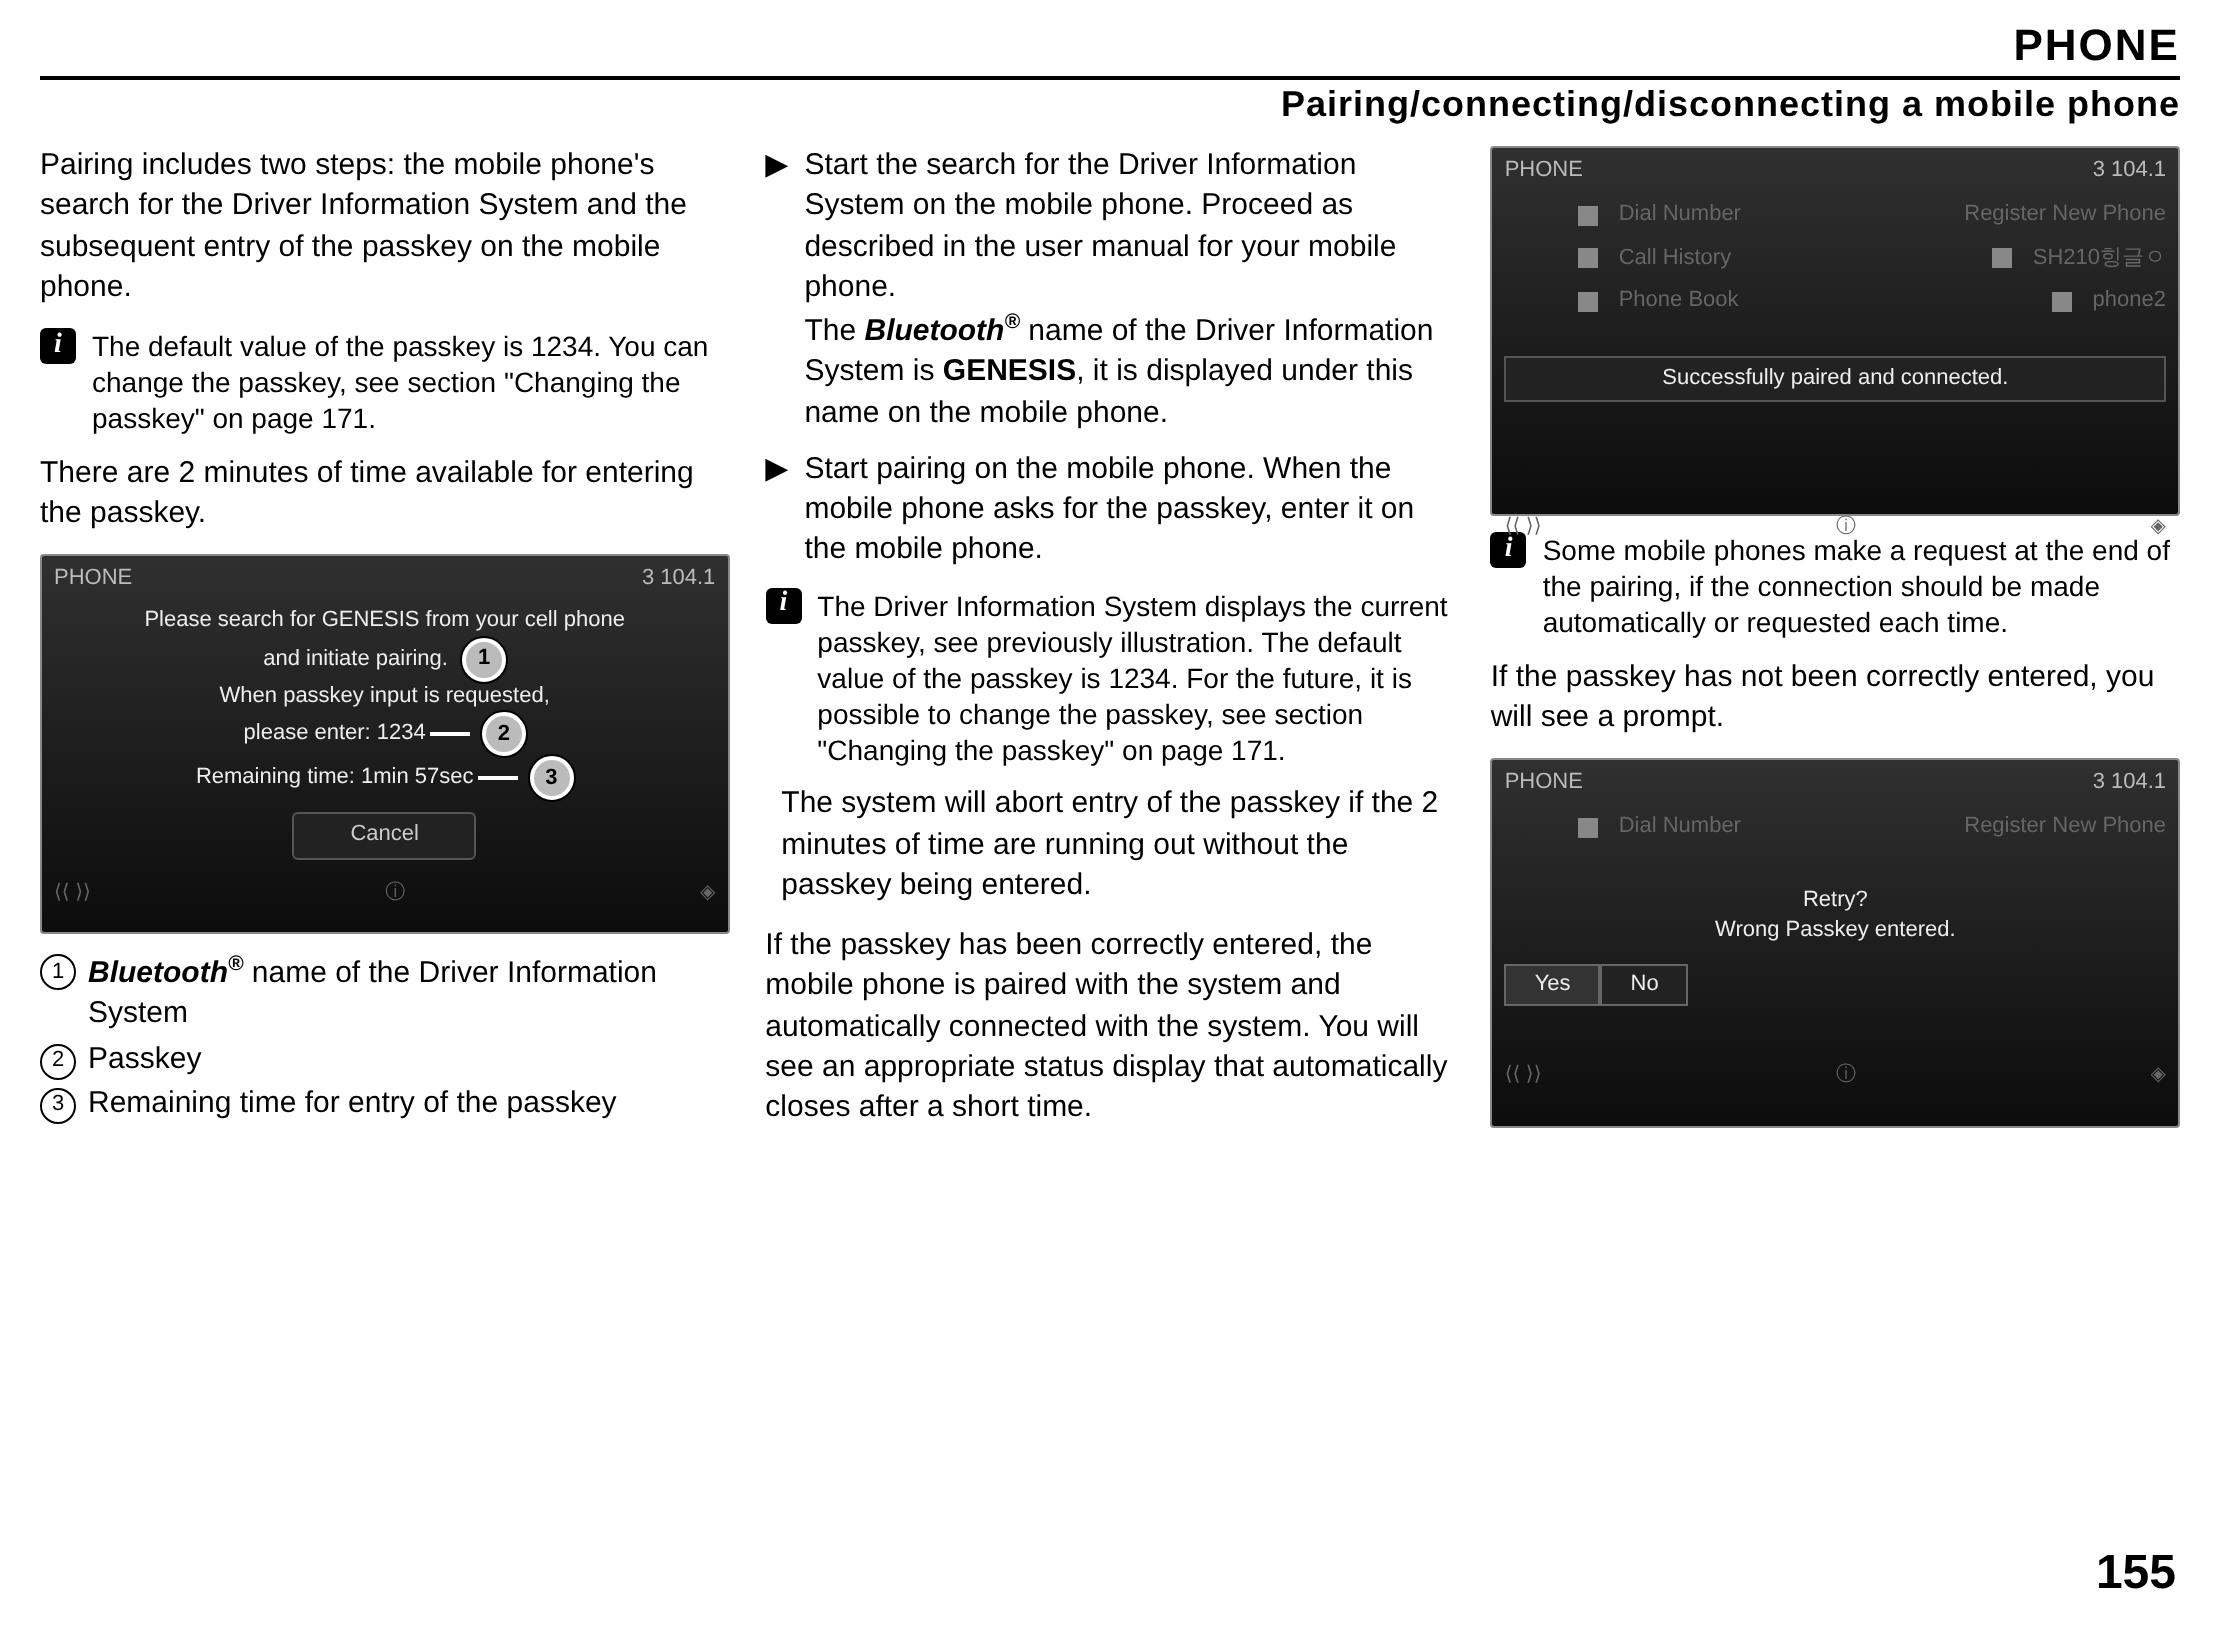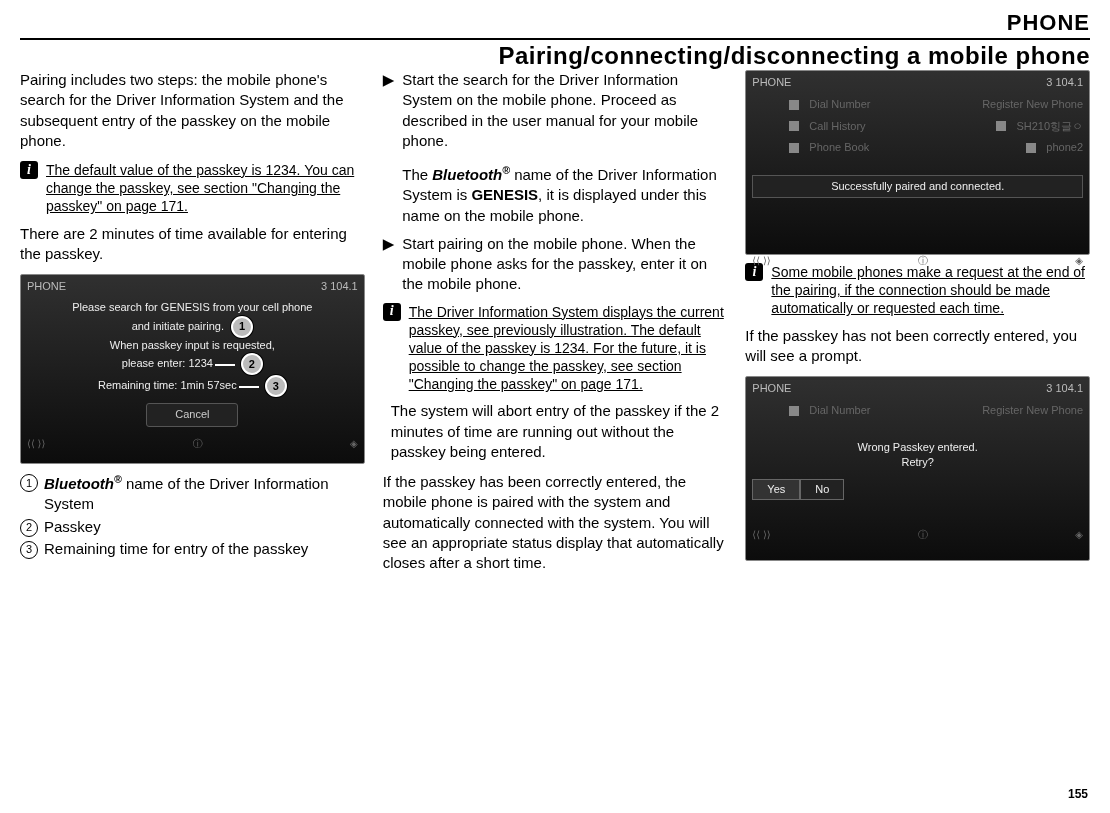--- a/index.html
+++ b/index.html
@@ -25,22 +25,23 @@
     font-weight: bold;
     font-size: 22px;
     letter-spacing: 1px;
     border-bottom: 2px solid #000;
     padding-bottom: 2px;
     margin-bottom: 2px;
   }
   .header-sub {
     text-align: right;
     font-weight: bold;
-    font-size: 24px;
+    font-size: 18px;
     letter-spacing: 0.5px;
+    margin-bottom: 10px;
   }
   .columns {
     display: flex;
     gap: 18px;
   }
   .col {
     flex: 1 1 0;
     display: flex;
     flex-direction: column;
     font-size: 15px;
@@ -65,21 +66,21 @@
     border-radius: 3px;
     font-weight: bold;
     font-size: 14px;
     display: flex;
     align-items: center;
     justify-content: center;
     flex-shrink: 0;
     font-family: Georgia, serif;
     font-style: italic;
   }
-  .info-text { flex: 1; text-decoration: underline; }
+  .info-text { flex: 1; }
   .step-row {
     display: flex;
     align-items: flex-start;
     gap: 8px;
     margin-bottom: 8px;
   }
   .step-marker {
     font-size: 15px;
     flex-shrink: 0;
     line-height: 1.35;
@@ -206,21 +207,21 @@
   .ss-section {
     display:flex;
     justify-content:space-between;
     padding:1px 0;
   }
   .pagenum {
     position:absolute;
     right:22px;
     bottom:12px;
     font-weight:bold;
-    font-size:12px;
+    font-size:24px;
   }
 </style>
 </head>
 <body>
 
 <div class="page">
   <div class="header-title">PHONE</div>
   <div class="header-sub">Pairing/connecting/disconnecting a mobile phone</div>
 
   <div class="columns">
@@ -276,21 +277,21 @@
         <span class="circ-num">3</span>
         <span>Remaining time for entry of the passkey</span>
       </div>
     </div>
 
     <div class="col">
       <div class="step-row">
         <div class="step-marker">▶</div>
         <div class="step-t">
           <div>Start the search for the Driver Information System on the mobile phone. Proceed as described in the user manual for your mobile phone.</div>
-          <div style="margin-top:12px;">
+          <div style="margin-top:0;">
             <span>The </span><span class="bolditalic">Bluetooth</span><sup class="bolditalic">®</sup><span> name of the Driver Information System is </span><span class="boldup">GENESIS</span><span>, it is displayed under this name on the mobile phone.</span>
           </div>
         </div>
       </div>
 
       <div class="step-row">
         <div class="step-marker">▶</div>
         <div class="step-t">Start pairing on the mobile phone. When the mobile phone asks for the passkey, enter it on the mobile phone.</div>
       </div>
 
@@ -360,22 +361,22 @@
           <span>3   104.1</span>
         </div>
         <div class="ss-section">
             <span class="ss-dimrow">
               <span class="ss-icon"></span>
               <span>Dial Number</span>
             </span>
             <span class="ss-dimrow">Register New Phone</span>
           </div>
         <div style="height:18px;"></div>
+        <div class="ss-center">Retry?</div>
         <div class="ss-center">Wrong Passkey entered.</div>
-        <div class="ss-center">Retry?</div>
         <div class="ss-btns">
           <div class="ss-btn yes">Yes</div>
           <div class="ss-btn">No</div>
         </div>
         <div style="height:18px;"></div>
         <div class="ss-bot">
             <span>⟨⟨ ⟩⟩</span>
             <span>ⓘ</span>
             <span>◈</span>
           </div>

